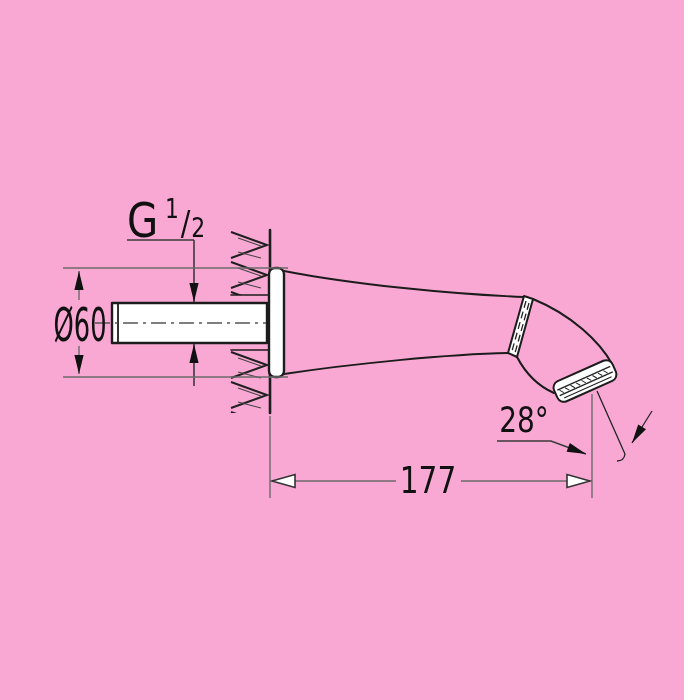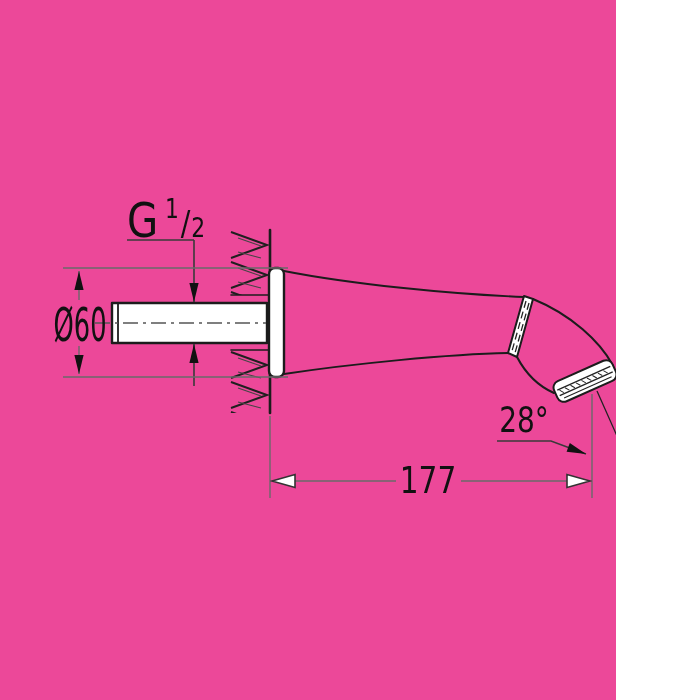--- a/index.html
+++ b/index.html
@@ -1,17 +1,17 @@
 <!DOCTYPE html>
 <html><head>
 <meta charset="utf-8">
 <style>
   html,body{margin:0;padding:0;background:#ffffff;}
   .stage{
-    position:relative;width:616px;height:700px;background:#ec4899;
+    position:relative;width:684px;height:700px;background:#f9a8d4;
     font-family:"DejaVu Sans", sans-serif;overflow:hidden;
   }
   svg{position:absolute;inset:0;display:block;}
   .obj{stroke:#1c1c1c;fill:none;stroke-linecap:round;stroke-linejoin:round;}
   .obj-fill{stroke:#1c1c1c;fill:#ffffff;stroke-linejoin:round;}
   .dim{stroke:#6a6a6a;stroke-width:1.4;fill:none;}
   .lead{stroke:#3a3a3a;stroke-width:1.6;fill:none;}
   .thin{stroke:#222222;stroke-width:1.3;fill:none;}
   text{fill:#111111;}
   .dimtxt{font-weight:400;}

